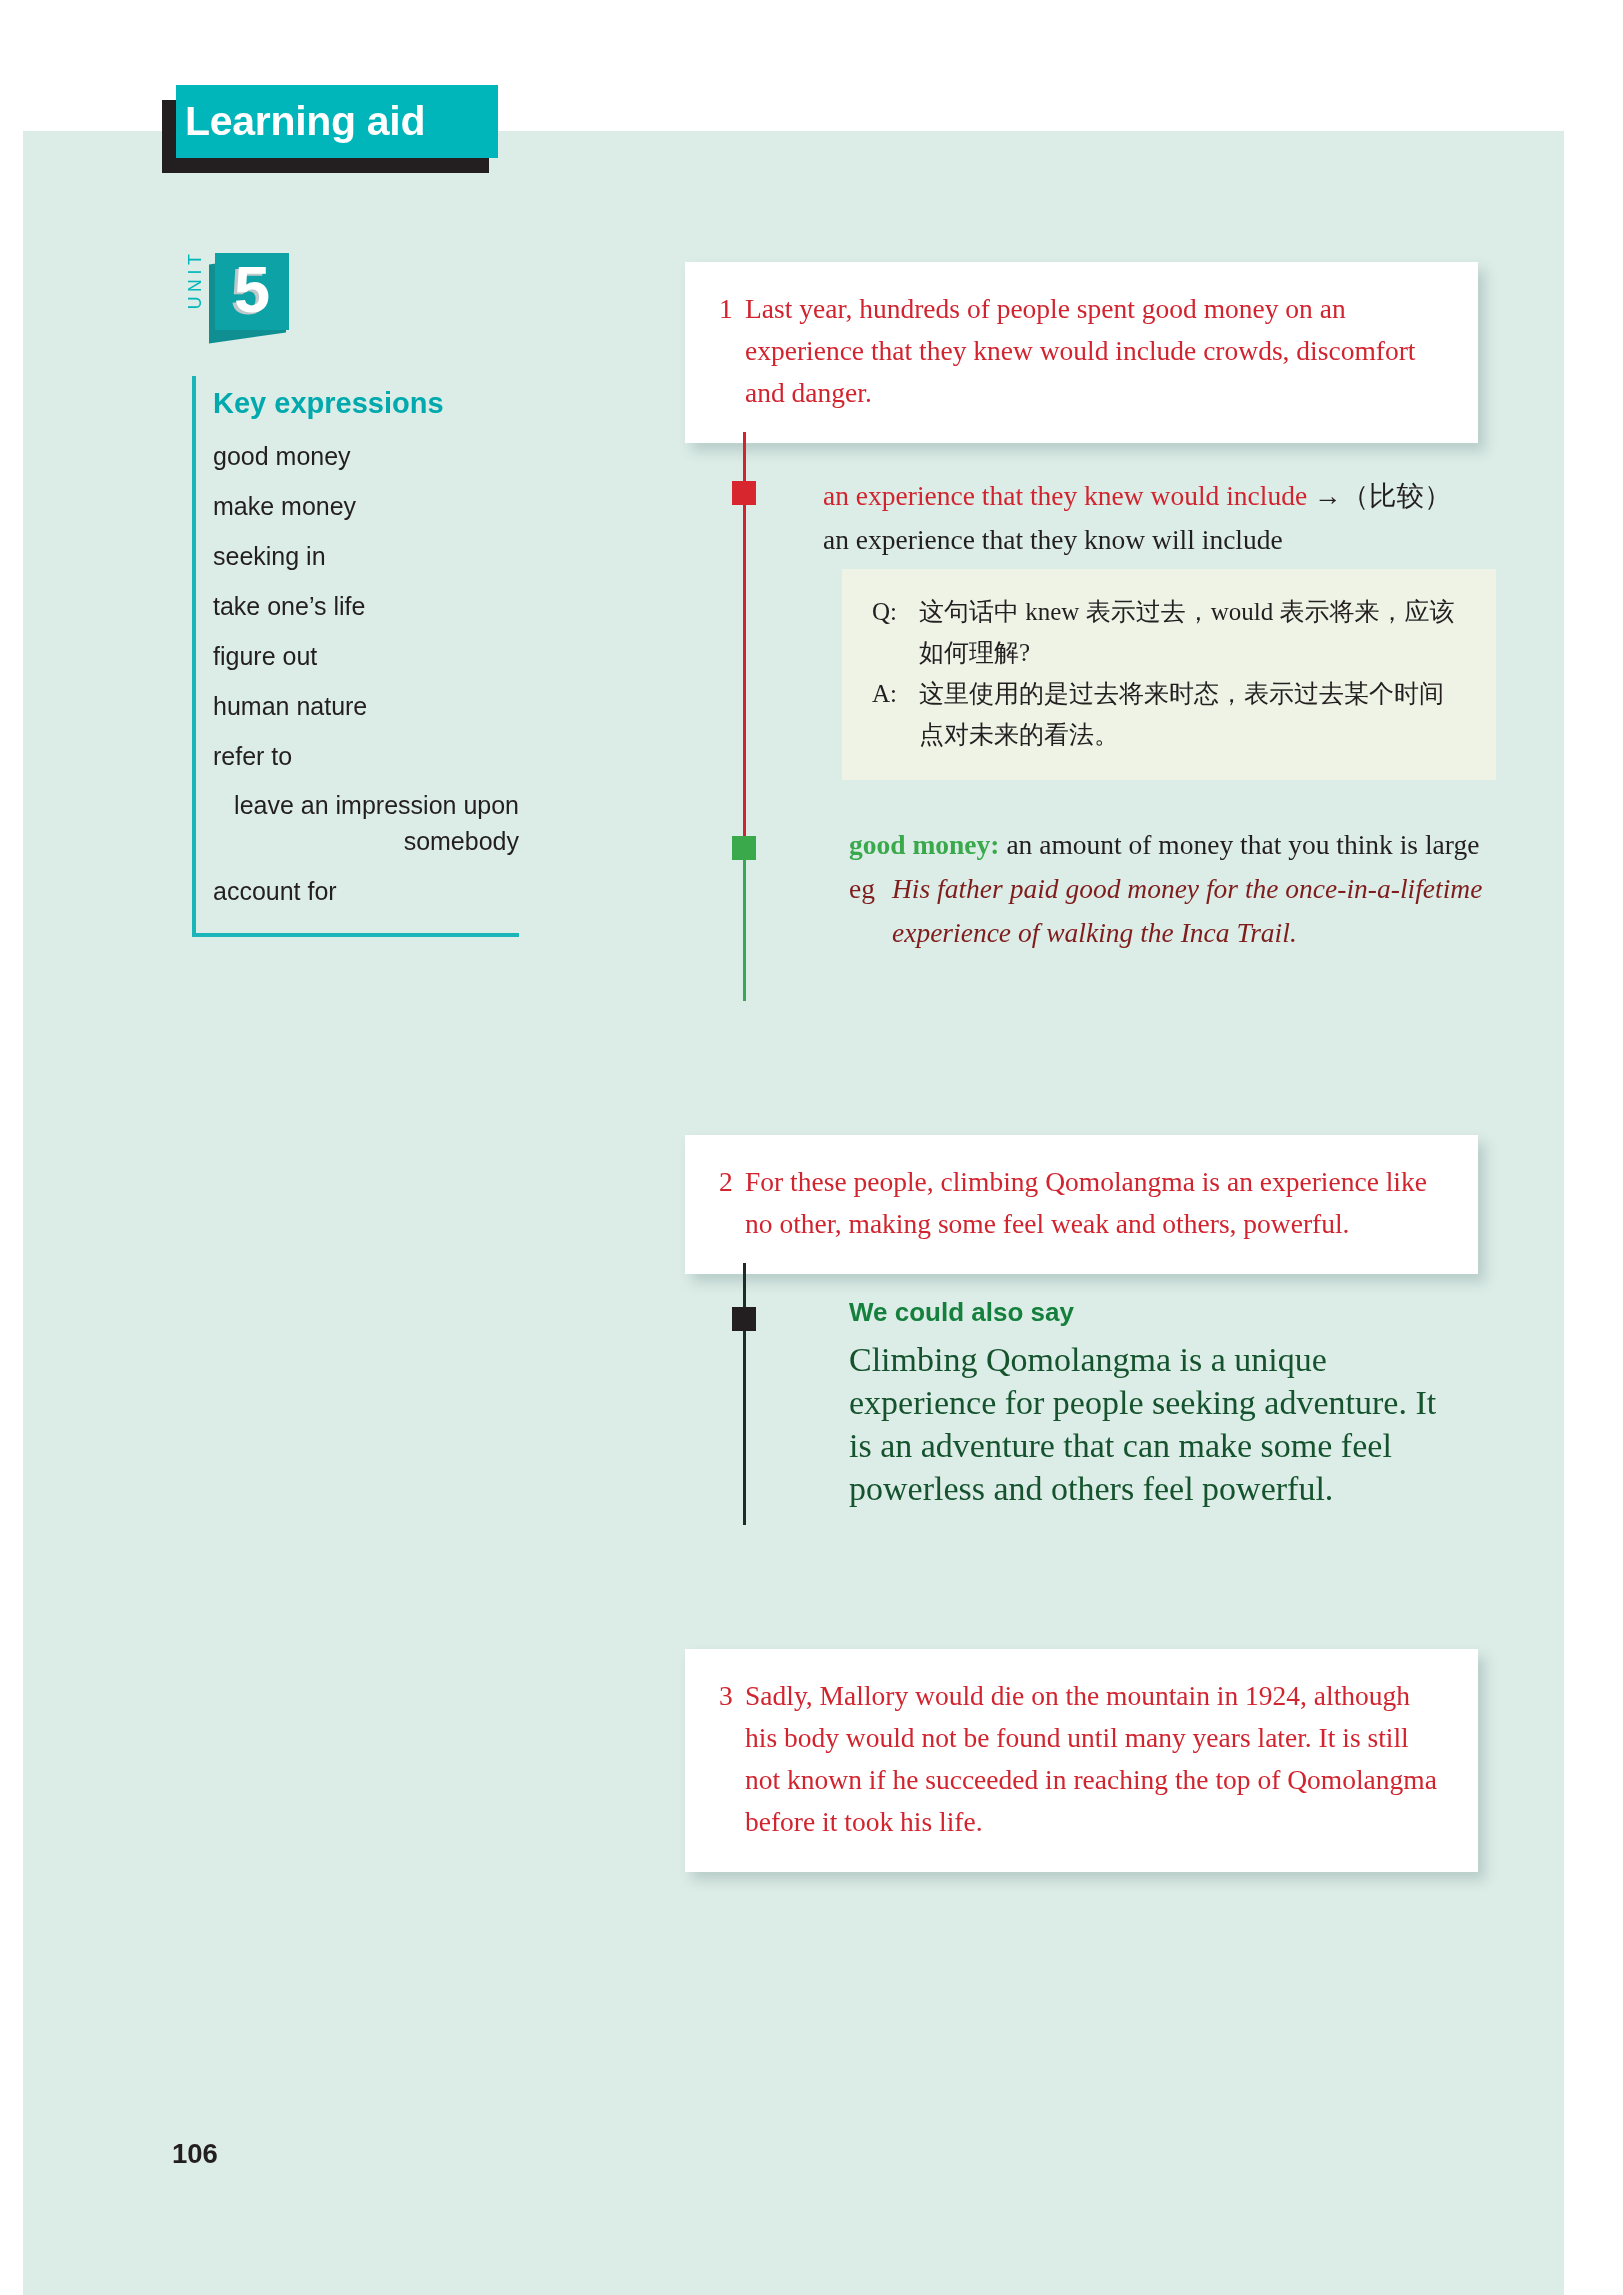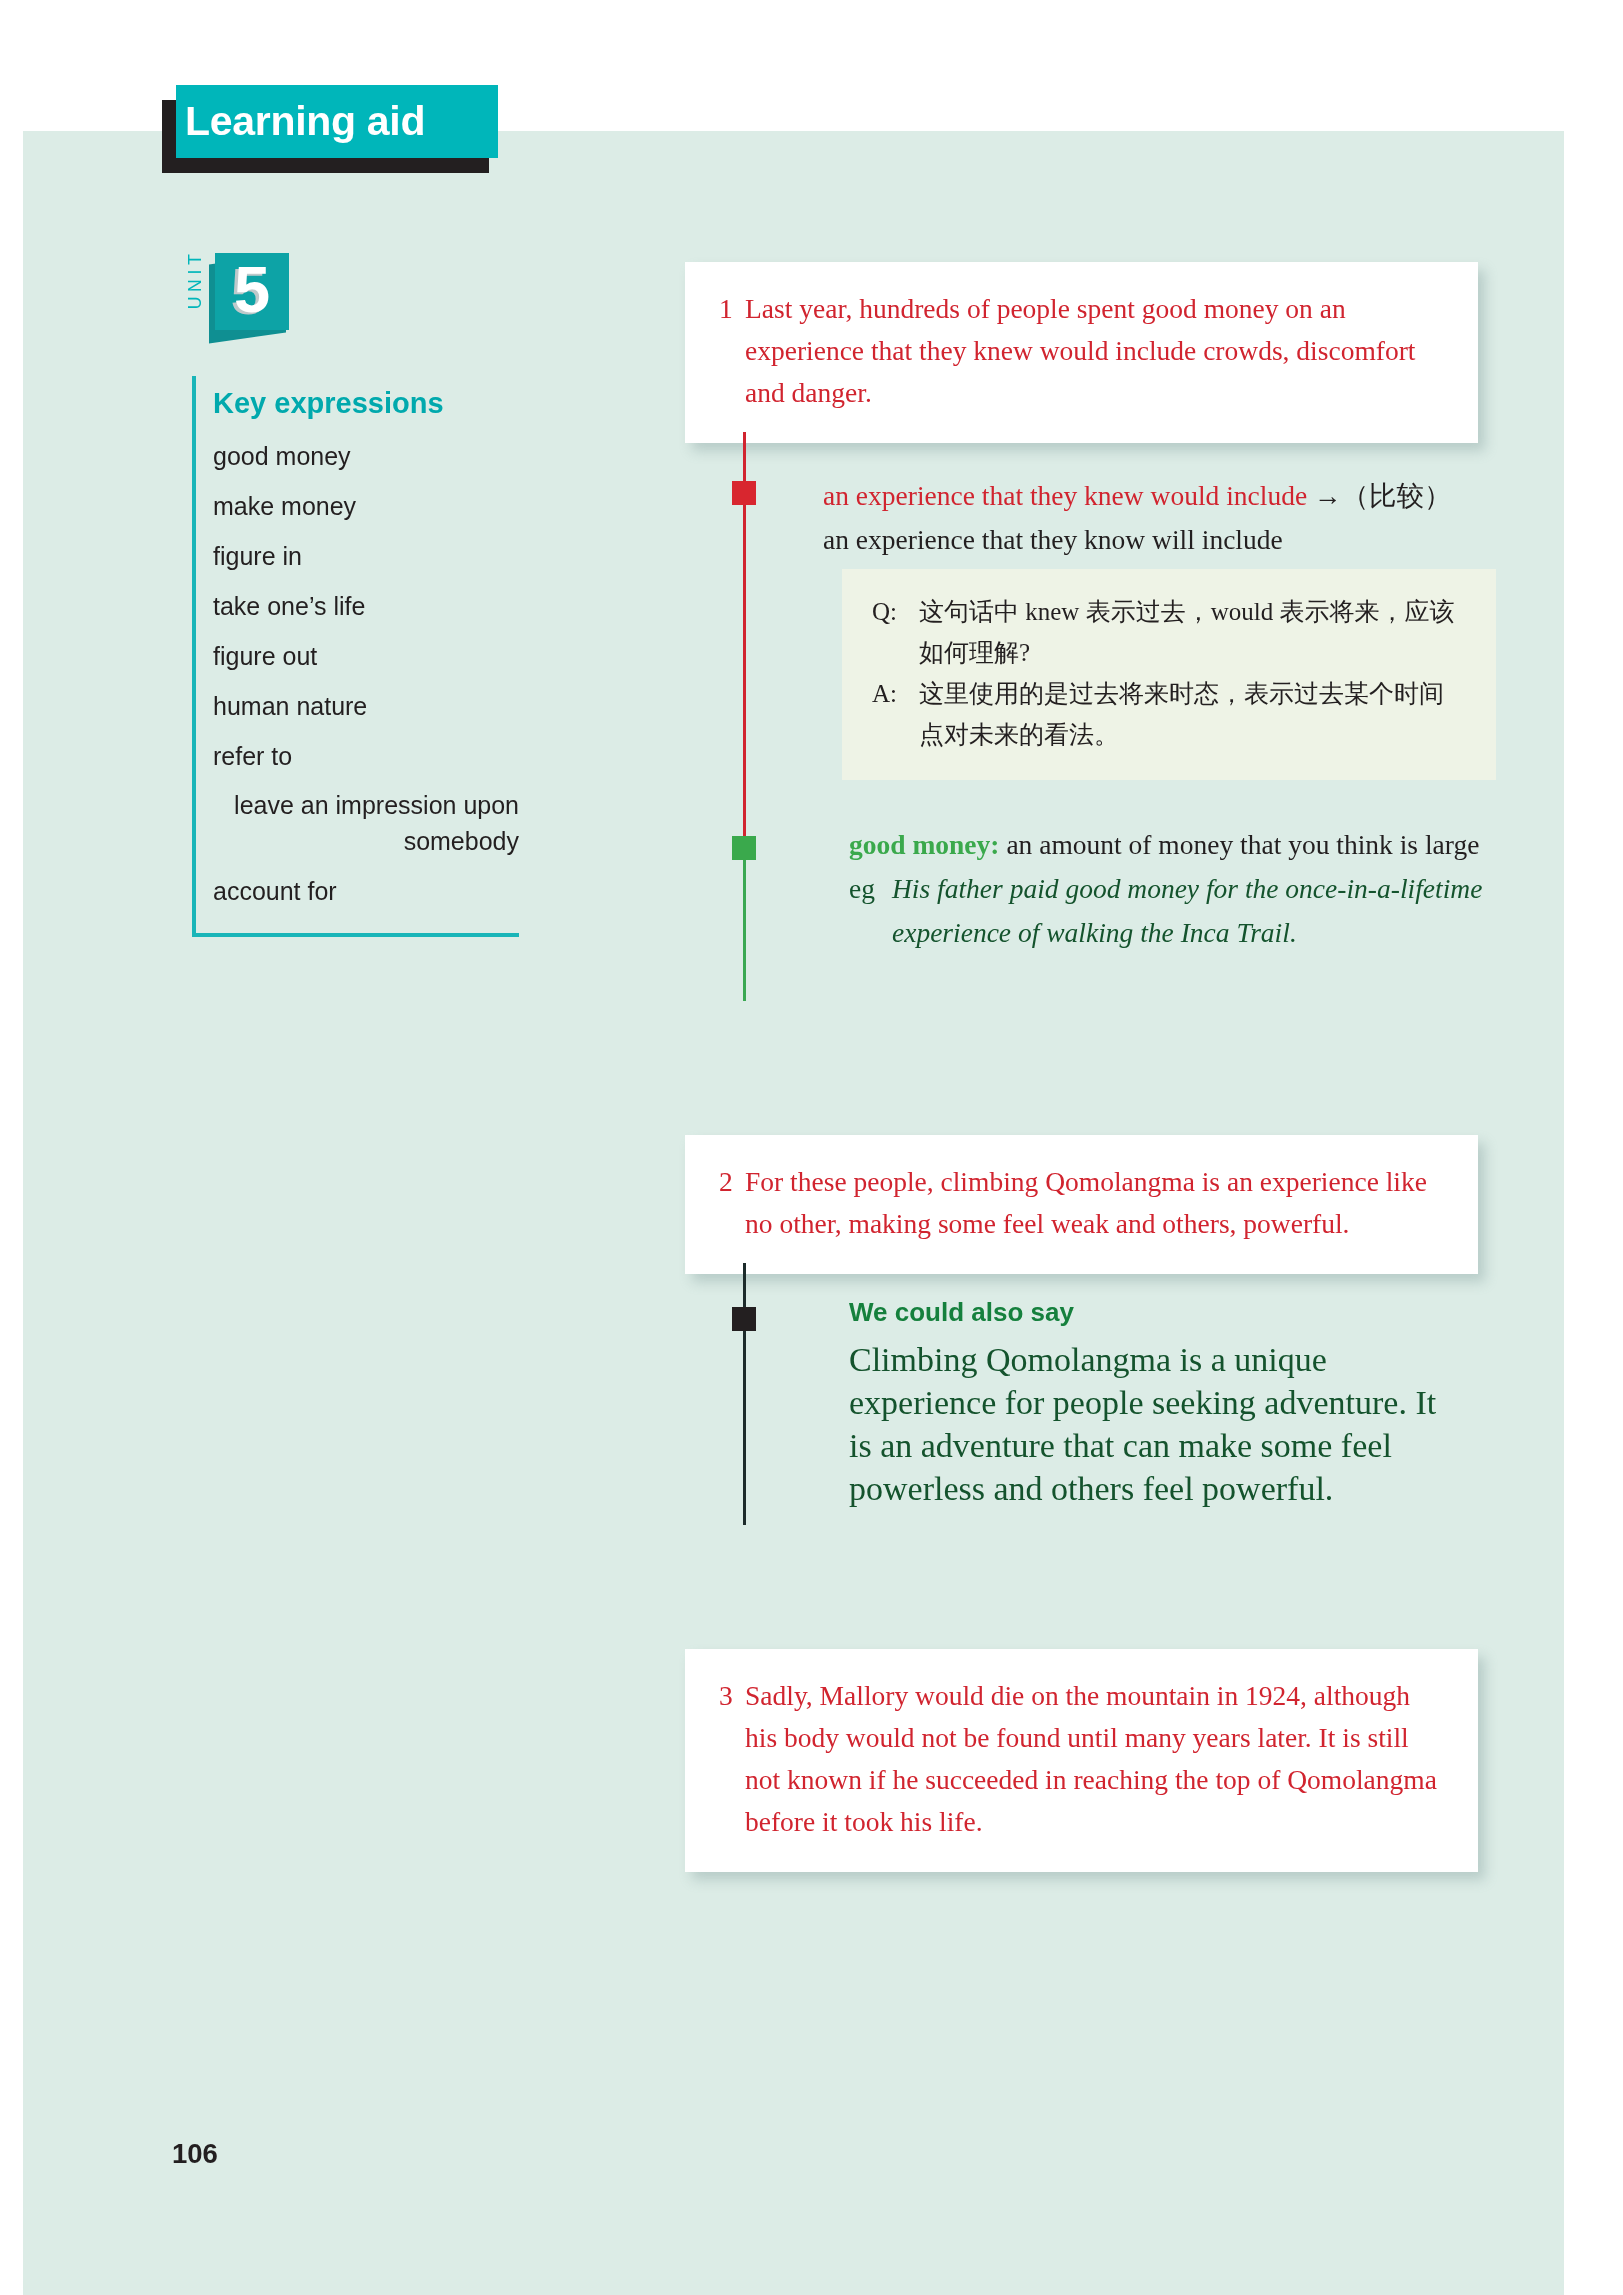--- a/index.html
+++ b/index.html
@@ -249,21 +249,21 @@
     width: 47px;
   }
   .qa-text { flex: 1; }
 
   
   .eg-row {
     display: flex;
     font-family: "Liberation Serif", serif;
     font-size: 27.5px;
     line-height: 44px;
-    color: #14532d;
+    color: #7f1d1d;
   }
   .eg-label {
     flex: 0 0 43px;
     width: 43px;
   }
   .eg-text {
     flex: 1;
     font-style: italic;
   }
 
@@ -302,21 +302,21 @@
     <div class="unit-badge">
       <div class="unit-badge-num">5</div>
     </div>
   </div>
 
   <div class="key-panel">
     <div class="key-title">Key expressions</div>
     <ul class="key-list">
       <li>good money</li>
       <li>make money</li>
-      <li>figure in</li>
+      <li>seeking in</li>
       <li>take one’s life</li>
       <li>figure out</li>
       <li>human nature</li>
       <li>refer to</li>
       <li class="two-line">leave an impression upon somebody</li>
       <li>account for</li>
     </ul>
   </div>
 
   <div class="quote-box" style="left:662px; top:262px; width:793px;">

